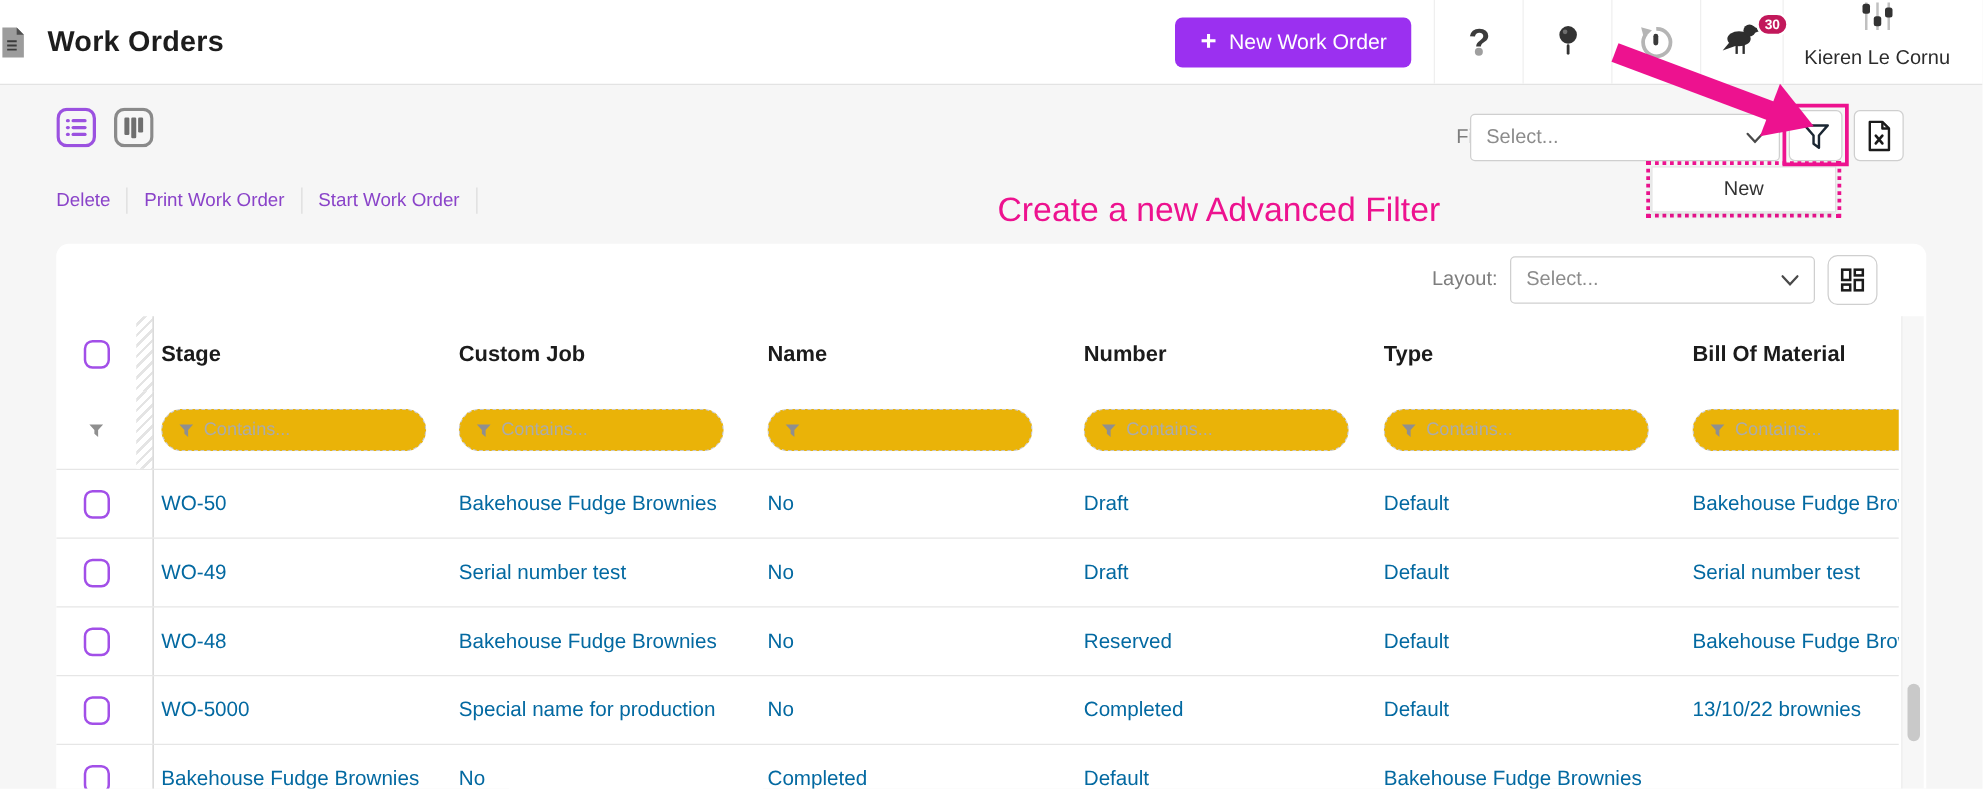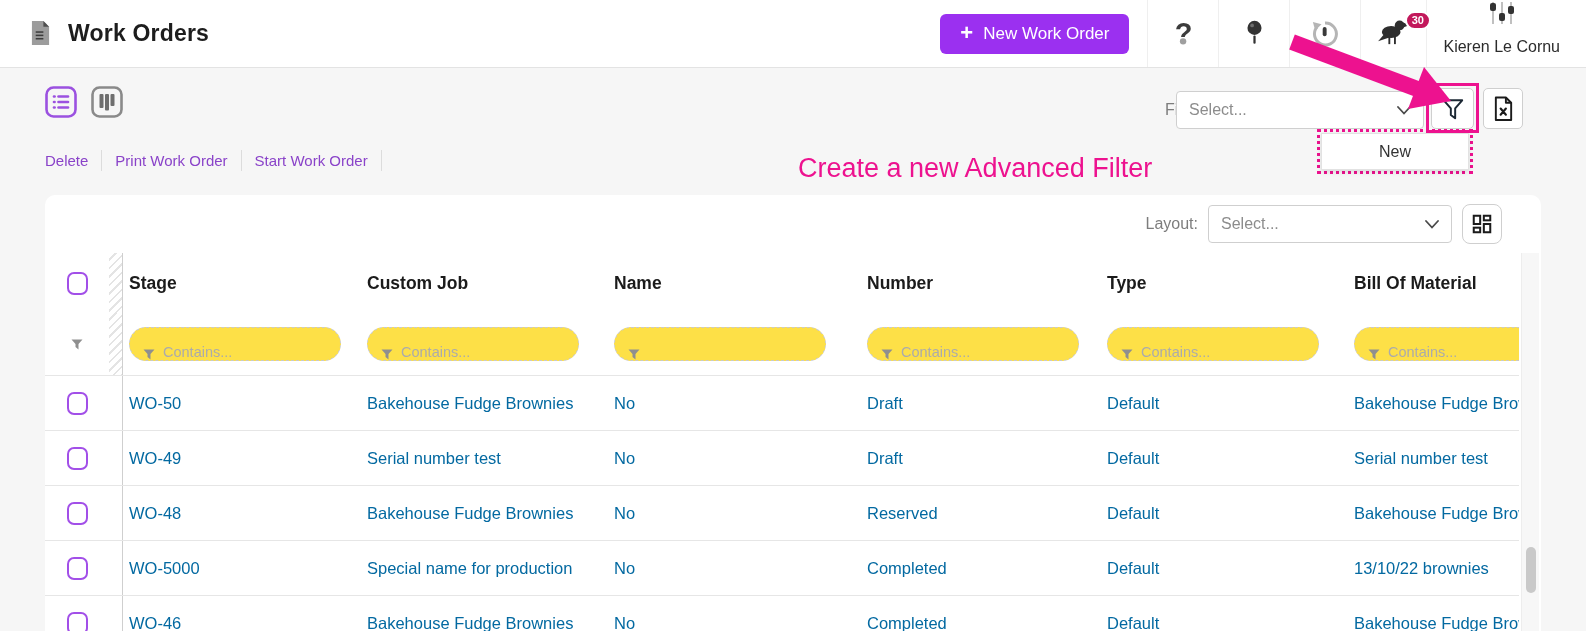--- a/index.html
+++ b/index.html
@@ -9,21 +9,21 @@
     font-family:"Liberation Sans", sans-serif;
     background:#f6f6f6; color:#222;
   }
 
   
   .app-header {
     position:absolute; top:0; left:0; width:1586px; height:68px;
     background:#fff; border-bottom:1px solid #e3e3e3;
     display:flex; align-items:center; z-index:5;
   }
-  .title-group { display:flex; align-items:flex-start; gap:17px; padding-left:30px; }
+  .title-group { display:flex; align-items:flex-end; gap:17px; }
   .page-title { font-size:23px; font-weight:bold; color:#1d1d1d; letter-spacing:.2px; }
   .header-right { margin-left:auto; display:flex; align-items:stretch; height:100%; }
   .btn-new {
     background:var(--accent-purple,#9B30F0); color:#fff; border:none; cursor:pointer;
     font-family:inherit; font-size:17px; border-radius:6px; height:40px;
     padding:0 20px; display:flex; align-items:center; gap:10px;
     align-self:center; margin-right:18px; white-space:nowrap;
   }
   .btn-new .plus { font-size:22px; font-weight:bold; line-height:1; margin-top:-2px; }
   .icon-cell {
@@ -112,22 +112,22 @@
   .cbcell { display:flex; align-items:center; justify-content:center; }
   .cb {
     width:21px; height:23px; border:2px solid #A24FE8; border-radius:7px;
     background:#fff; cursor:pointer;
   }
   .divider-cell { height:100%; border-right:1px solid #cfcfcf; }
   .divider-cell.hatch {
     background:repeating-linear-gradient(135deg,#ffffff 0 4px,#e4e4e4 4px 6px);
   }
   .pill {
-    display:flex; align-items:flex-end; gap:8px; width:212px; height:34px;
-    border:1px dashed #c9c9c9; border-radius:17px; padding:0 13px; background:#fde047;
+    display:flex; align-items:center; gap:8px; width:212px; height:34px;
+    border:1px dashed #c9c9c9; border-radius:17px; padding:0 13px; background:#eab308;
   }
   .pill input {
     border:none; outline:none; flex:1; min-width:0; font-family:inherit;
     font-size:14.5px; color:#444; background:transparent;
   }
   .pill input::placeholder { color:#ababab; }
   .funnel-only { display:flex; align-items:center; justify-content:center; }
 
   
   .vscroll {
@@ -422,21 +422,20 @@
           <div class="cell">No</div>
           <div class="cell">Completed</div>
           <div class="cell">Default</div>
           <div class="cell">13/10/22 brownies</div>
         </div>
         <div class="row data-row">
           <div class="cbcell">
             <div class="cb"></div>
           </div>
           <div class="divider-cell"></div>
-          <div class="cell">WO-46</div>
           <div class="cell">Bakehouse Fudge Brownies</div>
           <div class="cell">No</div>
           <div class="cell">Completed</div>
           <div class="cell">Default</div>
           <div class="cell">Bakehouse Fudge Brownies</div>
         </div>
       </div>
   </div>
 
   <div class="vscroll">

